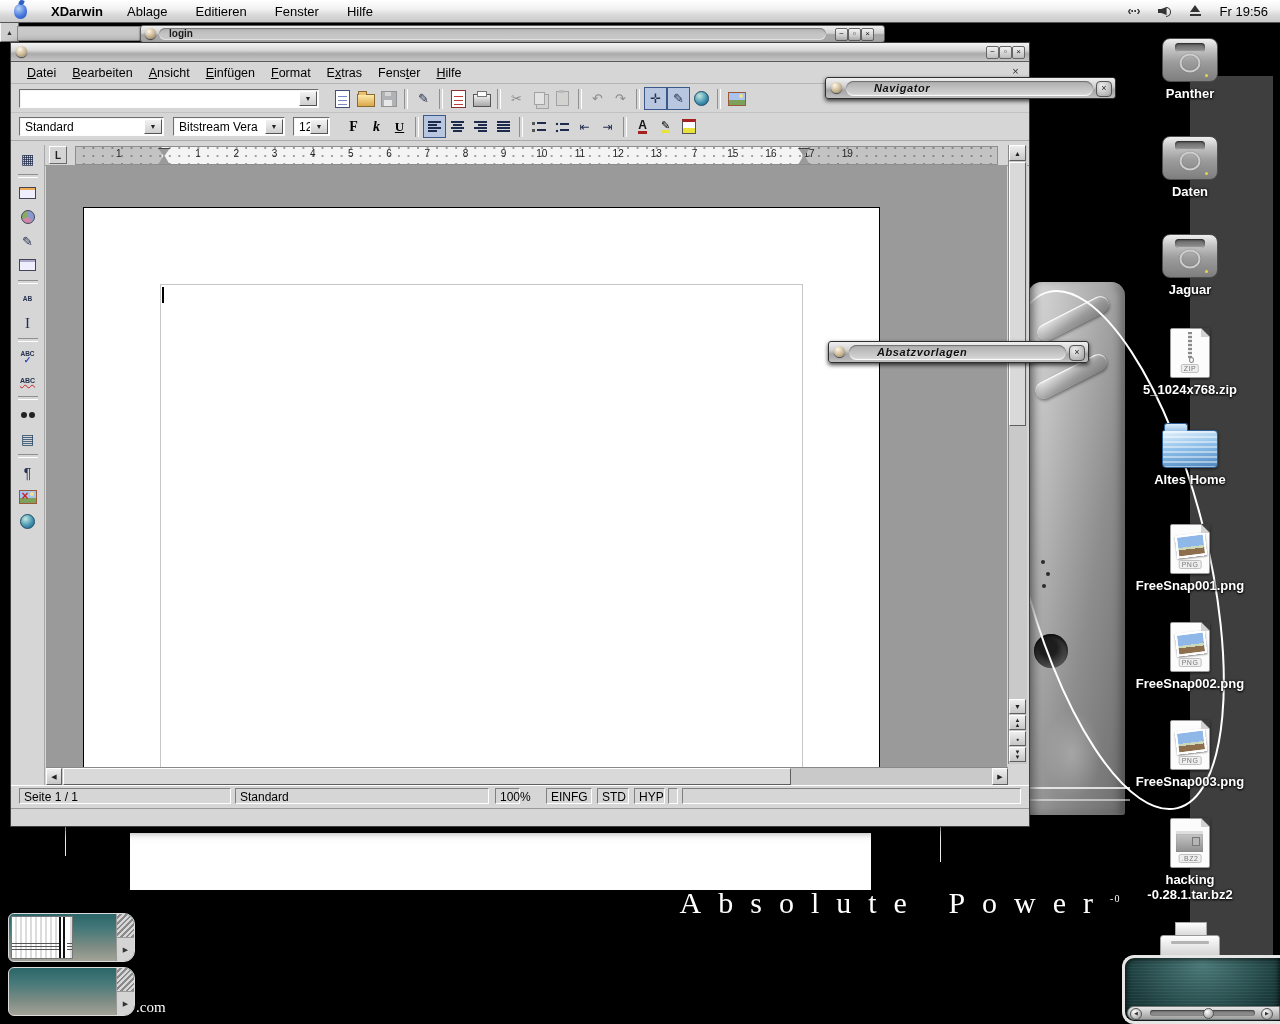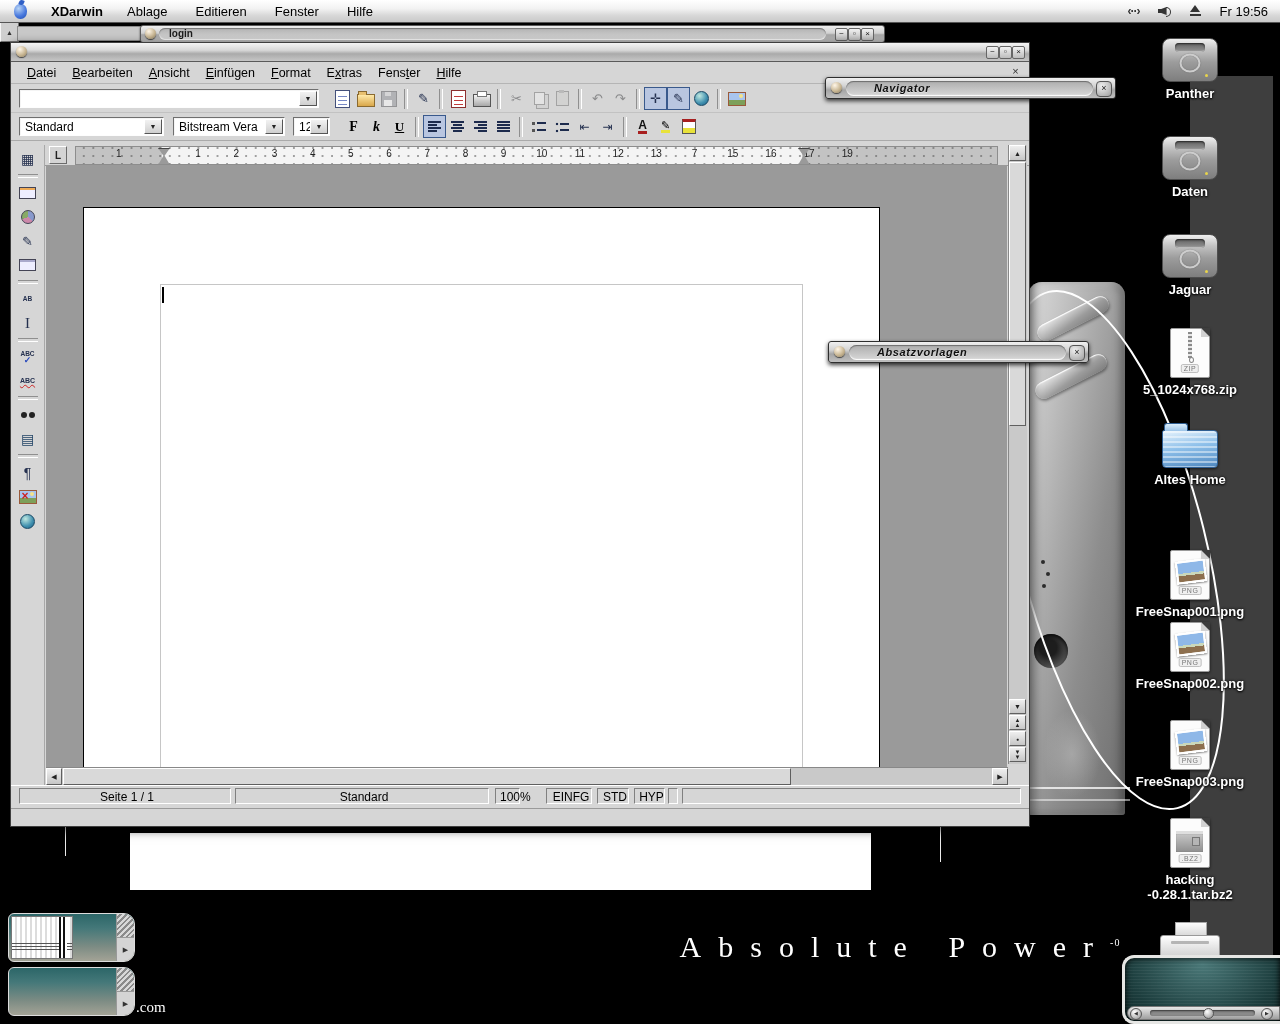--- a/index.html
+++ b/index.html
@@ -43,21 +43,21 @@
     background:radial-gradient(circle at 42% 40%,#1d1d1d 30%,#474747 62%,#6e6e6e 80%);
     box-shadow:inset 0 2px 4px #000;}
   #tower .dots{position:absolute;left:13px;top:278px;width:4px;height:4px;border-radius:50%;background:#2c2c2c;
     box-shadow:5px 12px 0 #2c2c2c, 1px 24px 0 #2c2c2c;}
   #tower .sheen{position:absolute;left:8px;bottom:6px;width:72px;height:110px;border-radius:50%;
     background:radial-gradient(closest-side,#bdbdbd,rgba(140,140,140,0) 80%);opacity:.55;}
   #wallsvg{left:0;top:0;z-index:0;}
   #whiterect{left:130px;top:833px;width:741px;height:57px;background:#fff;z-index:0;}
   .wline{background:#fff;z-index:0;opacity:.92;}
   #headline{left:620px;top:886px;width:560px;z-index:0;color:#fff;text-align:center;
-    font-family:"Liberation Serif",serif;font-size:30px;letter-spacing:17px;white-space:nowrap;margin-top:44px;}
+    font-family:"Liberation Serif",serif;font-size:30px;letter-spacing:17px;white-space:nowrap;}
   #headline sup{font-size:10px;letter-spacing:1px;}
   #dotcom{left:136px;top:999px;z-index:2;color:#fff;font-family:"Liberation Serif",serif;font-size:15px;}
 
   
   .dicon{width:130px;left:1125px;z-index:1;display:flex;flex-direction:column;align-items:center;cursor:default;}
   .dicon .lbl{margin-top:4px;color:#fff;font-size:13px;font-weight:bold;text-align:center;line-height:15px;
     text-shadow:0 1px 2px #000,0 0 3px #000;max-width:140px;}
   .hd{width:54px;height:42px;border-radius:8px;border:1px solid #4e4e4e;position:relative;
     background:linear-gradient(180deg,#f0f0f0,#c4c4c4 25%,#9c9c9c 55%,#7e7e7e);}
   .hd::before{content:"";position:absolute;left:12px;right:12px;top:4px;height:9px;border-radius:4px;
@@ -219,21 +219,21 @@
   #hsb{position:absolute;left:35px;right:21px;bottom:40px;height:18px;border-top:1px solid #888;}
   .sbtn{position:absolute;background:linear-gradient(#efefef,#c6c6c6);border:1px solid;border-color:#fff #5f5f5f #5f5f5f #fff;
     display:flex;align-items:center;justify-content:center;font-size:7px;color:#222;box-sizing:border-box;}
   .thumb{position:absolute;background:#d9d9d9;border:1px solid;border-color:#fff #5f5f5f #5f5f5f #fff;box-sizing:border-box;}
   .dbl{display:flex;flex-direction:column;line-height:5px;font-size:6px;}
   #corner{position:absolute;right:2px;bottom:40px;width:19px;height:18px;background:#d6d6d6;}
   
   #status{position:absolute;left:0;right:0;bottom:18px;height:22px;background:#d6d6d6;border-top:1px solid #fff;
     font-size:12px;color:#000;}
   .scell{position:absolute;top:2px;height:16px;line-height:16px;padding-left:4px;
-    border:1px solid;border-color:#808080 #fff #fff #808080;background:#d6d6d6;box-sizing:border-box;text-align:center;}
+    border:1px solid;border-color:#808080 #fff #fff #808080;background:#d6d6d6;box-sizing:border-box;}
   #oo-bottom{position:absolute;left:0;right:0;bottom:0;height:17px;background:#d6d6d6;border-top:1px solid #9a9a9a;}
 
   
   .floatbar{position:absolute;height:20px;z-index:5;border:1px solid #2e2e2e;border-radius:3px;
     background:linear-gradient(180deg,#f0f0f0,#d3d3d3 40%,#a5a5a5 60%,#c0c0c0);
     box-shadow:0 2px 4px rgba(0,0,0,.75);}
   .floatbar .pill{position:absolute;left:20px;top:2.5px;right:22px;bottom:2.5px;border-radius:8px;
     background:linear-gradient(180deg,#adadad,#d8d8d8);box-shadow:inset 0 1px 1px #6d6d6d, inset 0 -1px 1px #fff;}
   .floatbar .pill span{position:absolute;left:28px;top:1px;font-size:11px;font-weight:bold;color:#101010;
     letter-spacing:.6px;text-shadow:0 1px 0 rgba(255,255,255,.4);font-style:italic;}
@@ -317,21 +317,21 @@
   <div class="page-file">
     <span class="zipline"></span>
       <span class="badge">ZIP</span>
   </div>
   <div class="lbl">5_1024x768.zip</div>
 </div>
 <div class="x dicon" style="top:430px">
   <div class="folder"></div>
   <div class="lbl">Altes Home</div>
 </div>
-<div class="x dicon" style="top:550px">
+<div class="x dicon" style="top:524px">
   <div class="page-file">
     <span class="photo"></span>
       <span class="badge">PNG</span>
   </div>
   <div class="lbl">FreeSnap001.png</div>
 </div>
 <div class="x dicon" style="top:622px">
   <div class="page-file">
     <span class="photo"></span>
       <span class="badge">PNG</span>

